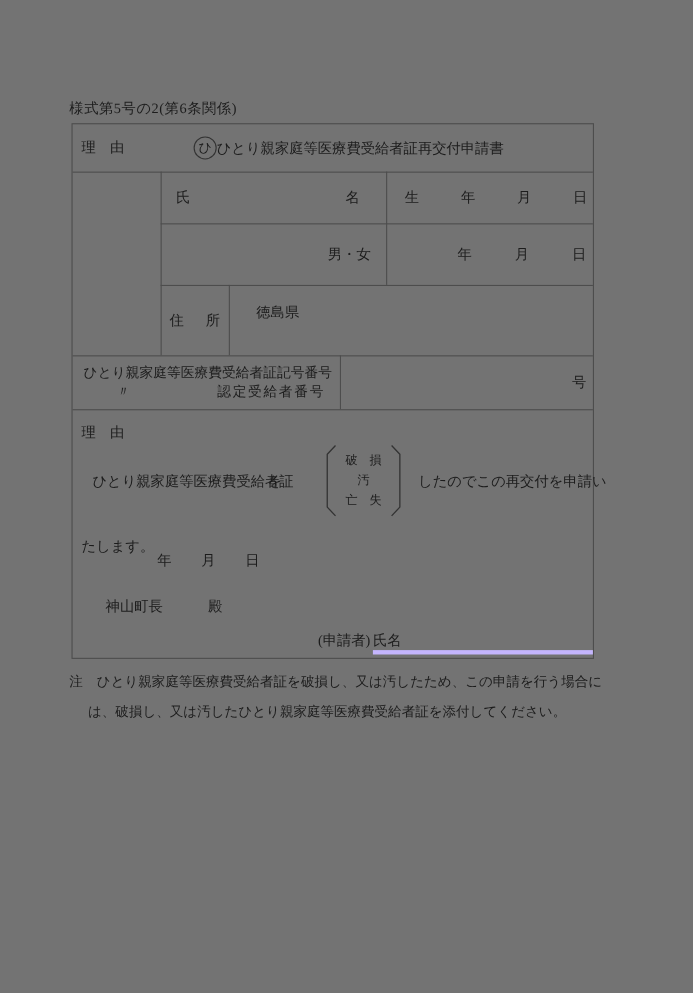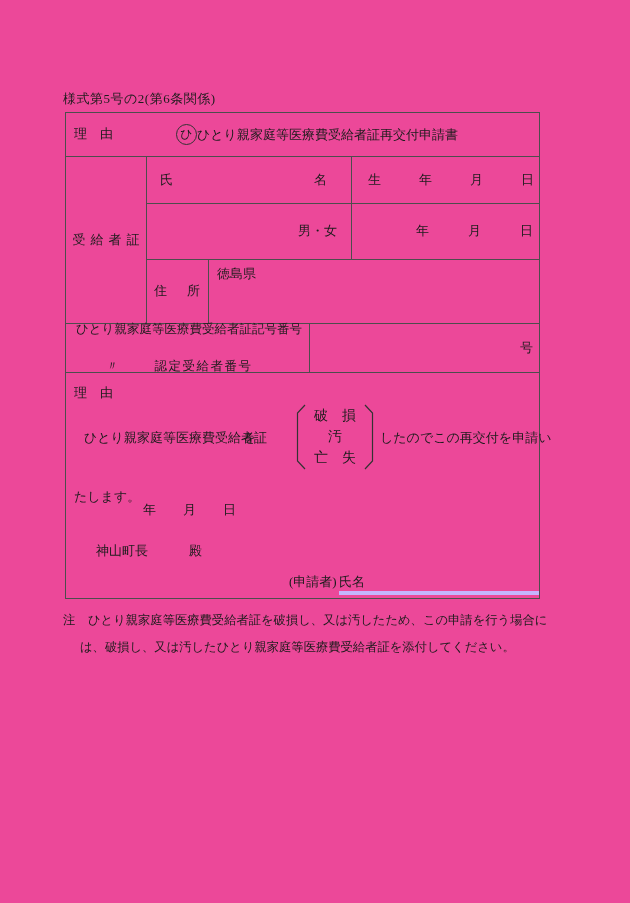--- a/index.html
+++ b/index.html
@@ -1,19 +1,19 @@
 <!DOCTYPE html>
 <html lang="ja"><head>
 <meta charset="utf-8">
 <style>
   html,body{margin:0;padding:0;background:#ffffff;}
   .page{
     position:relative;
     width:630px;height:903px;
-    background:#ec4899;
+    background:#737373;
     font-family:"Liberation Serif","DejaVu Serif",serif;
     color:#1c1c1c;
     overflow:hidden;
   }
   .abs{position:absolute;}
   .txt{font-size:13px;line-height:1;white-space:nowrap;}
   
   .tbl{
     position:absolute;left:65px;top:112px;
     width:475px;height:487px;
@@ -25,21 +25,21 @@
   .cell{position:absolute;display:flex;align-items:center;font-size:13px;color:#1c1c1c;box-sizing:border-box;white-space:nowrap;}
   .ls5{letter-spacing:5px;}
   .ls2{letter-spacing:1.5px;}
   .circle-mark{
     display:inline-flex;align-items:center;justify-content:center;
     width:21px;height:21px;border:1px solid #333;border-radius:50%;
     font-size:12px;box-sizing:border-box;flex:0 0 auto;
   }
   .bracket-group{display:flex;align-items:center;}
   .bracket-lines{display:flex;flex-direction:column;align-items:center;justify-content:center;gap:7px;padding:0 8px;}
-  .bracket-lines span{font-size:14px;line-height:1;}
+  .bracket-lines span{font-size:11px;line-height:1;}
   .underline-field{
     position:absolute;border-bottom:4px solid #c4b5fd;
     font-size:13px;line-height:1;
   }
   .note-line{font-size:12.3px;line-height:1;white-space:nowrap;}
 </style>
 </head>
 <body>
 
 <div class="page">
@@ -56,21 +56,20 @@
     <div class="vline" style="left:80px;top:43px;height:167px;"></div>
     <div class="vline" style="left:285px;top:43px;height:103px;"></div>
     <div class="vline" style="left:142px;top:146px;height:64px;"></div>
     <div class="vline" style="left:243px;top:210px;height:49px;"></div>
 
     <div class="cell" style="left:0;top:0;width:473px;height:43px;padding-left:110px;">
       <span class="circle-mark">ひ</span>
       <span style="">ひとり親家庭等医療費受給者証再交付申請書</span>
     </div>
 
-    <div class="cell ls5" style="left:0;top:43px;width:80px;height:167px;justify-content:center;padding-left:5px;">受給者証</div>
 
     <div class="cell" style="left:80px;top:43px;width:205px;height:47px;justify-content:space-between;padding:0 24px 0 14px;">
       <span>氏</span>
       <span>名</span>
     </div>
     <div class="cell" style="left:285px;top:43px;width:188px;height:47px;justify-content:space-between;padding:0 5px 0 17px;">
       <span>生</span>
       <span>年</span>
       <span>月</span>
       <span>日</span>
@@ -80,27 +79,27 @@
     <div class="cell" style="left:285px;top:90px;width:188px;height:56px;justify-content:flex-end;gap:39px;padding-right:6px;">
       <span>年</span>
       <span>月</span>
       <span>日</span>
     </div>
 
     <div class="cell" style="left:80px;top:146px;width:62px;height:64px;justify-content:space-between;padding:0 8px;">
       <span>住</span>
       <span>所</span>
     </div>
-    <div class="cell" style="left:142px;top:146px;width:331px;height:64px;align-items:flex-start;padding:6px 0 0 9px;">徳島県</div>
+    <div class="cell" style="left:158px;top:146px;width:331px;height:64px;align-items:flex-start;padding:16px 0 0 9px;">徳島県</div>
 
-    <div class="cell" style="left:0;top:210px;width:243px;height:49px;flex-direction:column;justify-content:space-between;align-items:flex-start;font-size:12.5px;">
+    <div class="cell" style="left:0;top:210px;width:243px;height:49px;flex-direction:column;justify-content:center;align-items:flex-start;font-size:12.5px;">
       <div style="padding-left:10px;line-height:1;">ひとり親家庭等医療費受給者証記号番号</div>
       <div style="display:flex;margin-top:5px;line-height:1;">
         <span style="margin-left:40px;">〃</span>
-        <span class="ls2" style="margin-left:36px;">認定受給者番号</span>
+        <span class="ls2" style="margin-left:79px;">認定受給者番号</span>
       </div>
     </div>
     <div class="cell" style="left:243px;top:210px;width:230px;height:49px;justify-content:flex-end;padding-right:6px;">号</div>
 
     <div class="cell" style="left:8px;top:14px;height:13px;" style2="">理　由</div>
 
     <div class="abs" style="left:0;top:259px;width:473px;height:226px;">
       <div class="abs txt" style="left:8px;top:14px;">理　由</div>
 
       <div class="abs txt" style="left:18px;top:59px;">ひとり親家庭等医療費受給者証</div>

